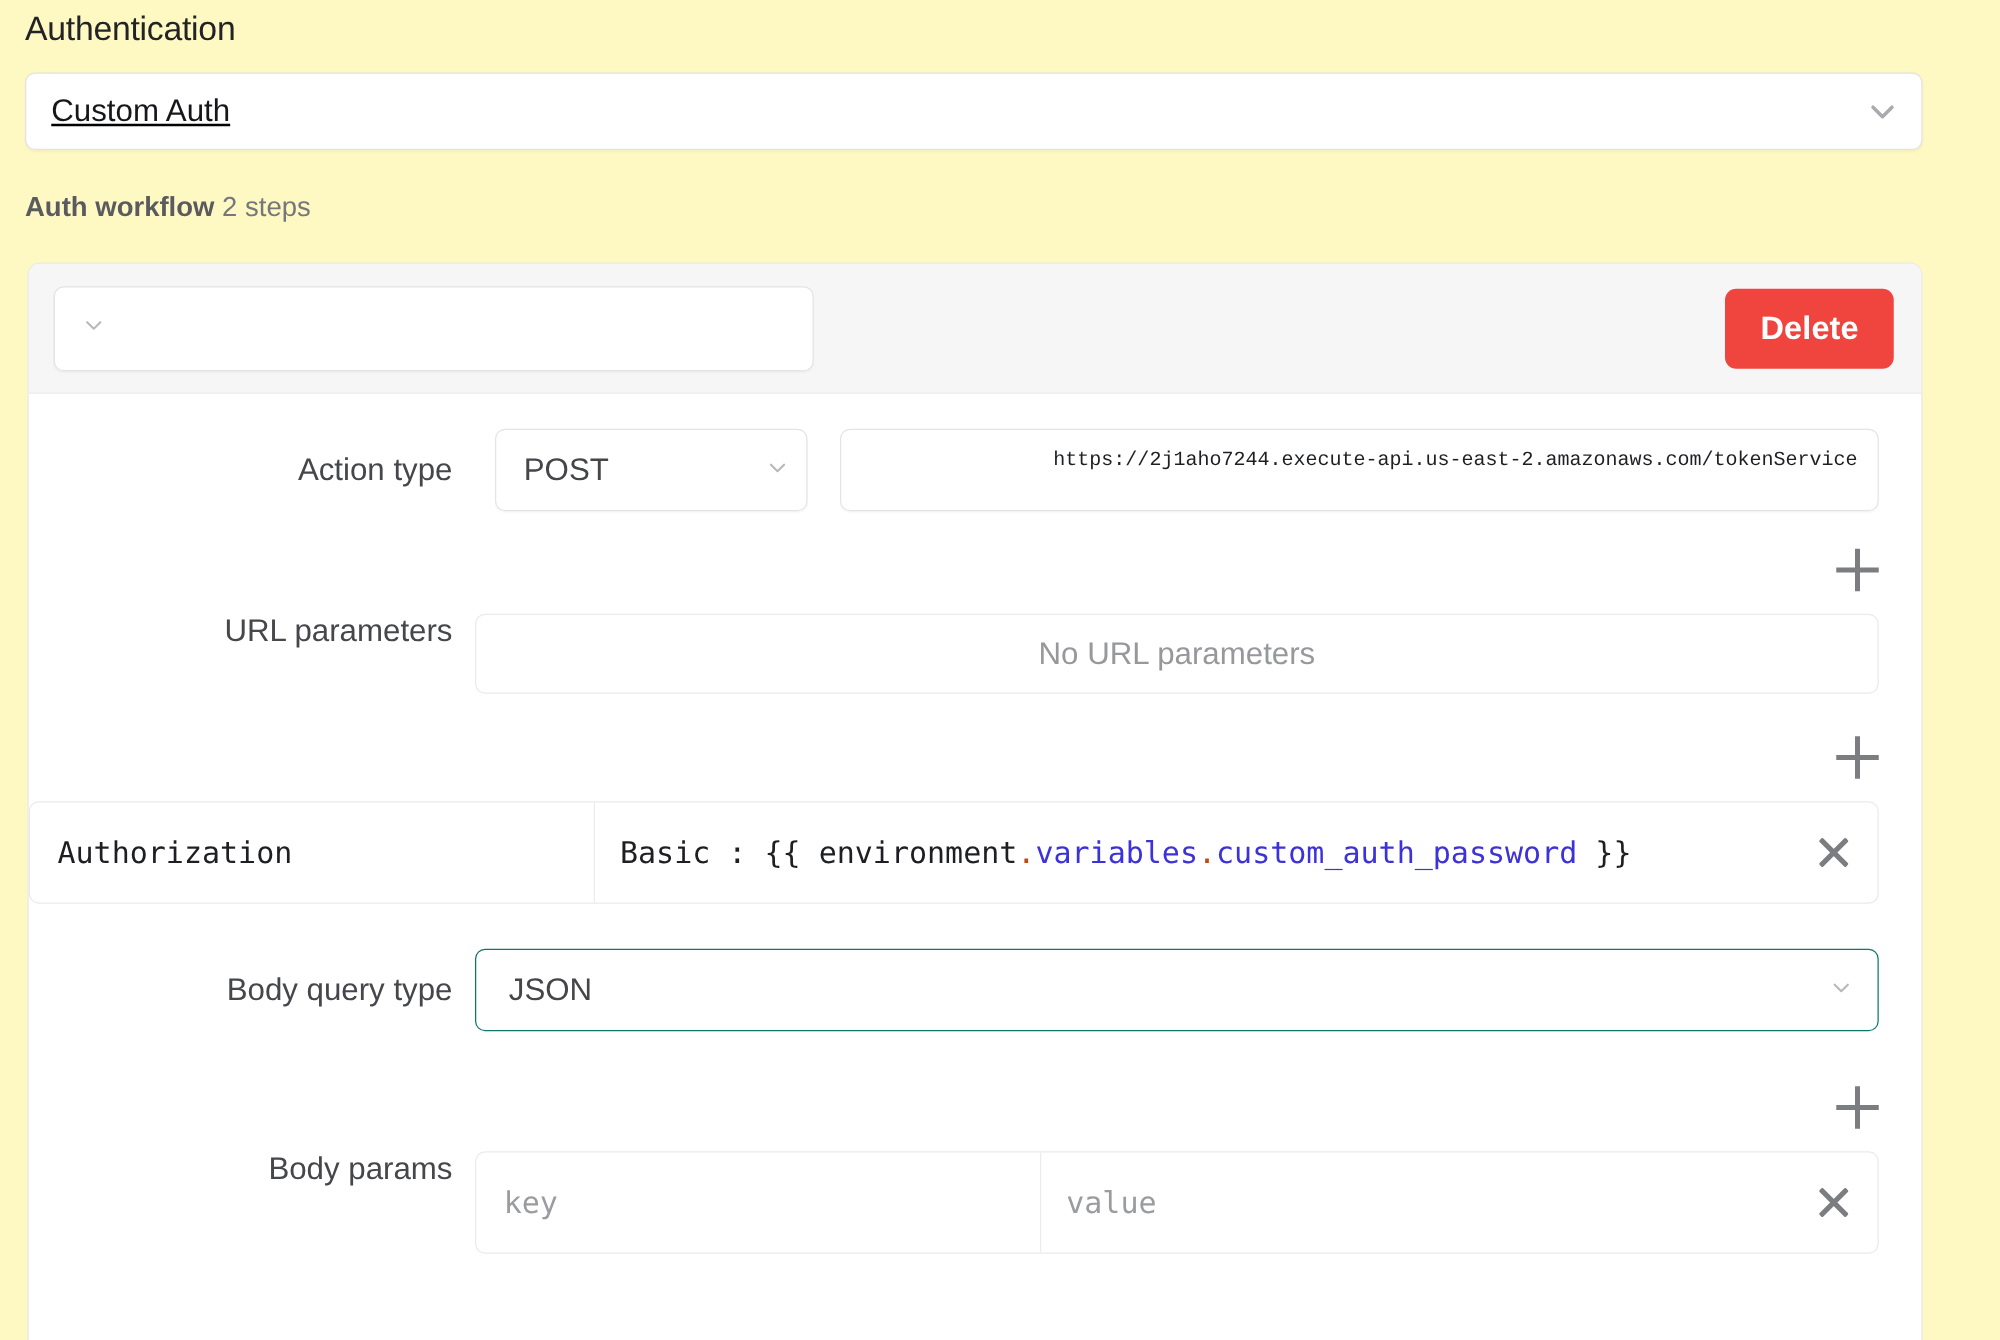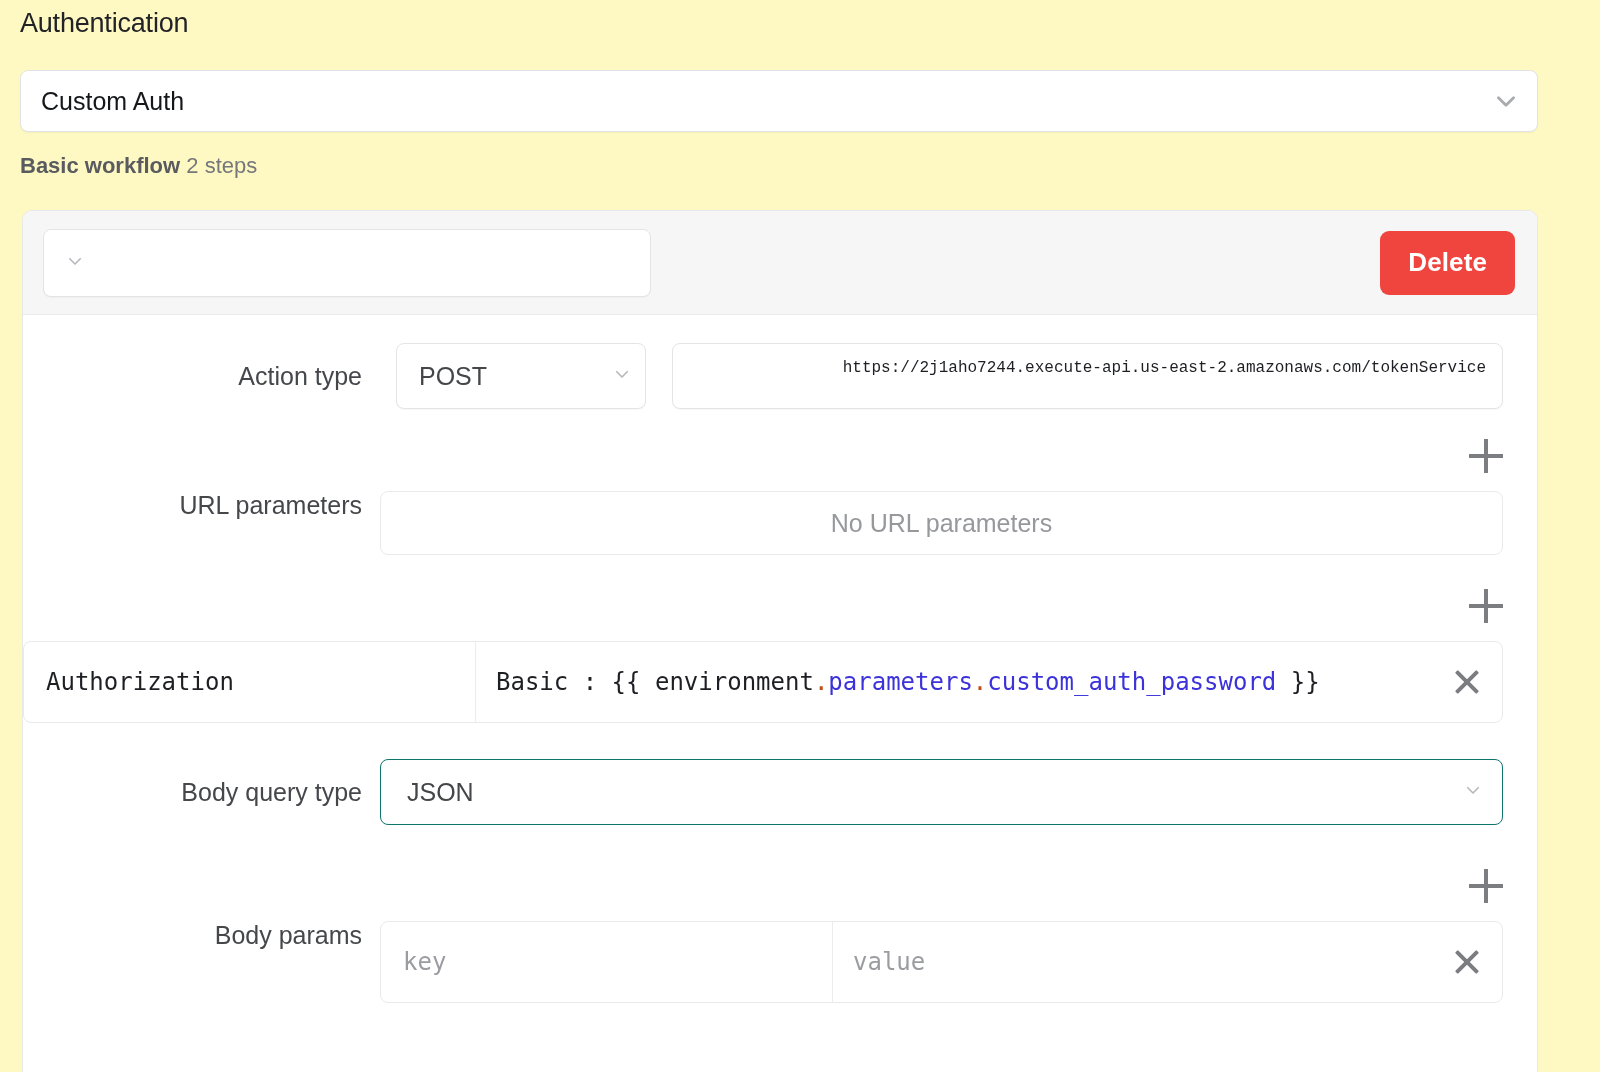--- a/index.html
+++ b/index.html
@@ -26,30 +26,31 @@
     top: 8px;
     font-size: 27px;
     color: #222326;
     letter-spacing: -0.2px;
   }
 
   
   .top-select {
     position: absolute;
     left: 20px;
-    top: 70px;
+    top: 58px;
     width: 1518px;
     height: 62px;
     background: #ffffff;
     border: 1px solid #e2e3e5;
     border-radius: 8px;
     box-shadow: 0 1px 2px rgba(16,18,23,0.04);
     display: flex;
     align-items: center;
     padding: 0 18px 0 20px;
+    text-decoration: underline;
   }
   .top-select .value {
     font-size: 25px;
     color: #15171a;
     flex: 1;
   }
 
   .chevron {
     width: 26px;
     height: 26px;
@@ -301,21 +302,21 @@
   <div class="top-select">
     <span class="value">Custom Auth</span>
     <span>
       <svg class="chevron" viewBox="0 0 24 24" fill="none" stroke="#a9abaf" stroke-width="2.6" stroke-linecap="round" stroke-linejoin="round">
         <polyline points="5,9 12,16 19,9"></polyline>
       </svg>
     </span>
   </div>
 
   <div class="workflow-head">
-    <span class="strong">Basic workflow</span>
+    <span class="strong">Auth workflow</span>
     <span class="count">2 steps</span>
   </div>
 
   <div class="step-card">
 
     <div class="step-card-head">
       <div class="step-type-select">
         <span>
           <svg class="chevron-sm" viewBox="0 0 24 24" fill="none" stroke="#b6b8bc" stroke-width="2.2" stroke-linecap="round" stroke-linejoin="round">
             <polyline points="5,9 12,16 19,9"></polyline>
@@ -354,21 +355,21 @@
         </div>
       </div>
 
       <div class="row row-headers">
         <div class="field-area">
           <div class="plus-holder">
             <div class="plus"></div>
           </div>
           <div class="kv-box">
             <div class="kv-key">Authorization</div>
-            <div class="kv-val"><span>Basic : {{ environment</span><span class="tok-dot">.</span><span class="tok-var">parameters</span><span class="tok-dot">.</span><span class="tok-var">custom_auth_password</span><span> }}</span></div>
+            <div class="kv-val"><span>Basic : {{ environment</span><span class="tok-dot">.</span><span class="tok-var">variables</span><span class="tok-dot">.</span><span class="tok-var">custom_auth_password</span><span> }}</span></div>
             <div class="close-x"></div>
           </div>
         </div>
       </div>
 
       <div class="row row-bodytype">
         <div class="label">Body query type</div>
         <div class="field-area">
           <div class="full-select">
             <span class="value">JSON</span>

